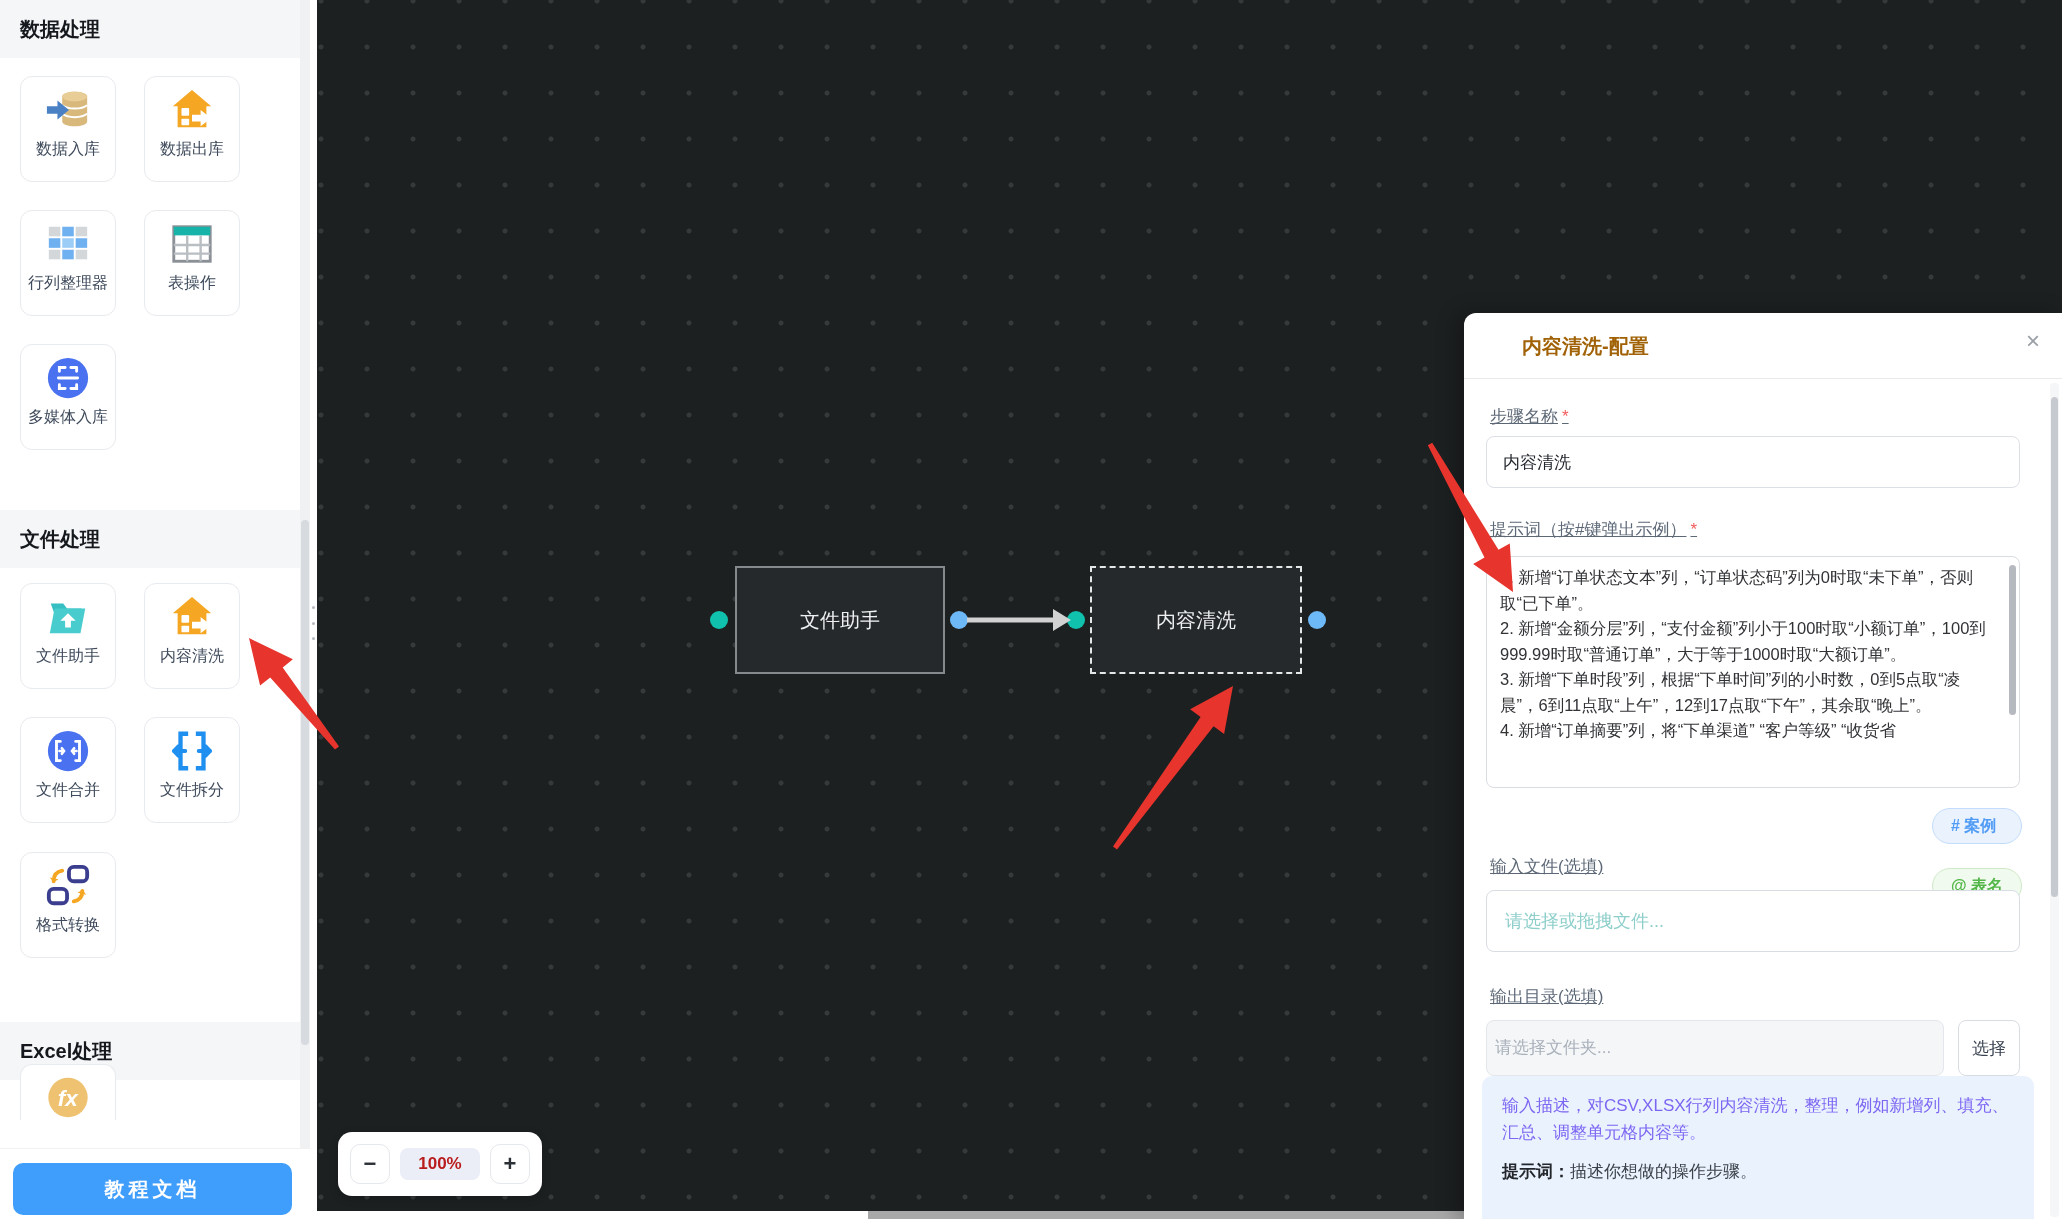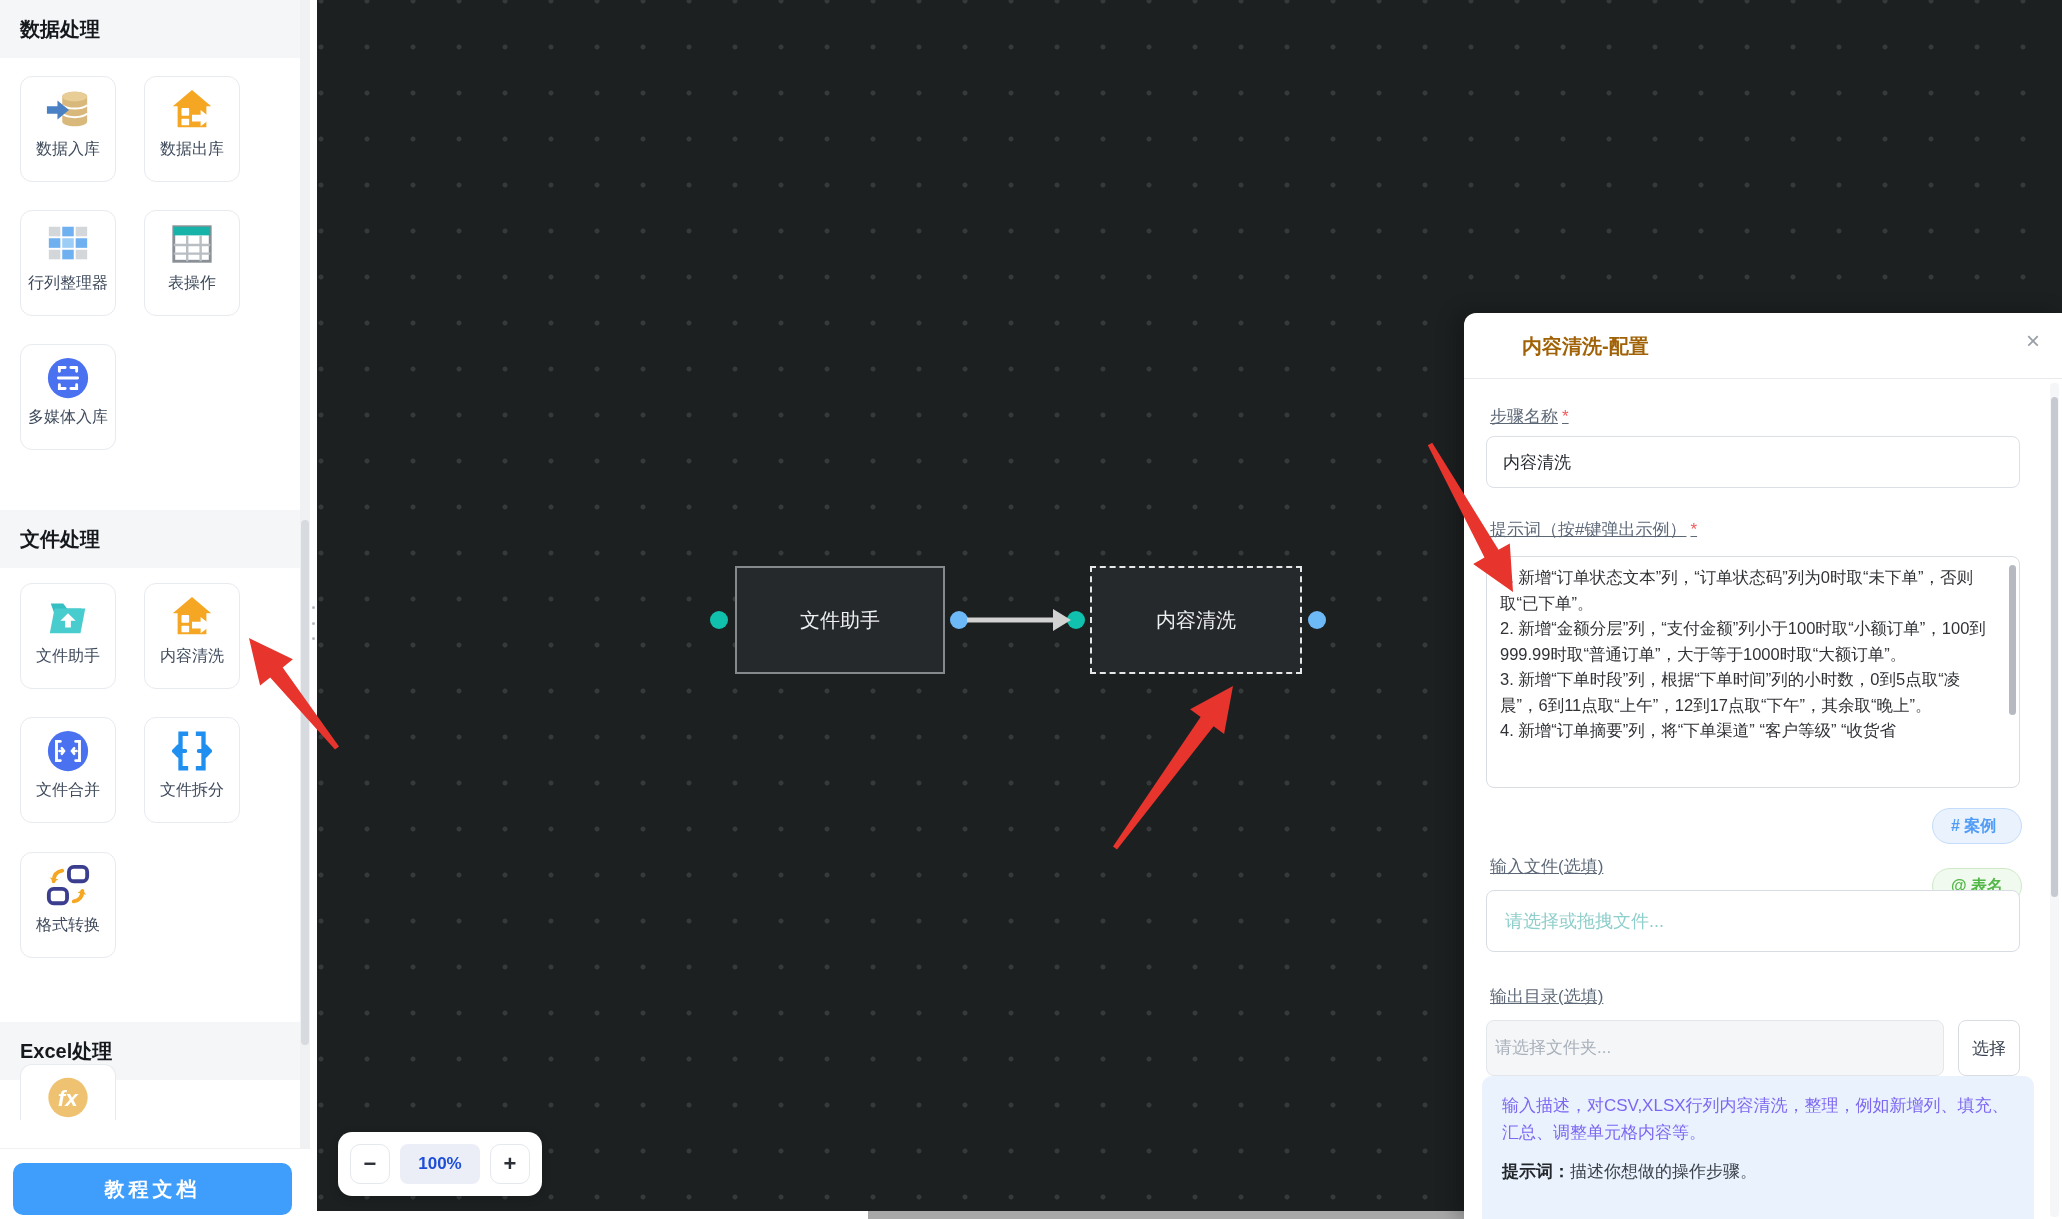--- a/index.html
+++ b/index.html
@@ -39,22 +39,22 @@
   .port-blue{background:#6db9f8;}
   .edge-svg{position:absolute;left:640px;top:599px;z-index:2;}
 
   
   .zoombar{position:absolute;left:21px;top:1132px;width:204px;height:64px;background:#fff;border-radius:14px;
        box-shadow:0 3px 10px rgba(0,0,0,.18);display:flex;align-items:center;justify-content:space-between;
        padding:0 12px;box-sizing:border-box;z-index:20;}
   .zoom-btn{width:40px;height:40px;border:1px solid #e4e7ec;border-radius:10px;background:#fff;font-size:22px;
        font-weight:bold;color:#2b2f36;display:flex;align-items:center;justify-content:center;cursor:pointer;
        font-family:inherit;}
-  .zoom-value{width:80px;height:40px;background:#eceef7;border-radius:8px;display:flex;align-items:center;
-       justify-content:center;font-size:17px;font-weight:bold;color:#1d4ed8;}
+  .zoom-value{width:80px;height:32px;background:#eceef7;border-radius:8px;display:flex;align-items:center;
+       justify-content:center;font-size:17px;font-weight:bold;color:#b91c1c;}
 
   
   .h-scroll-track{position:absolute;left:0px;top:1211px;width:1745px;height:8px;background:#ffffff;z-index:3;}
   .h-scroll-thumb{position:absolute;left:551px;top:0;width:684px;height:8px;background:#a8a8a8;}
 
   
   .panel{position:absolute;left:1464px;top:313px;width:598px;height:906px;background:#fff;z-index:30;
        border-top-left-radius:12px;box-shadow:-8px 0 20px rgba(0,0,0,.28);box-sizing:border-box;}
   .panel-header{position:absolute;left:0;top:0;width:100%;height:66px;border-bottom:1px solid #e8eaed;box-sizing:border-box;}
   .panel-title{position:absolute;left:14px;top:20px;font-size:20px;font-weight:bold;color:#a16207;margin-left:44px;}

